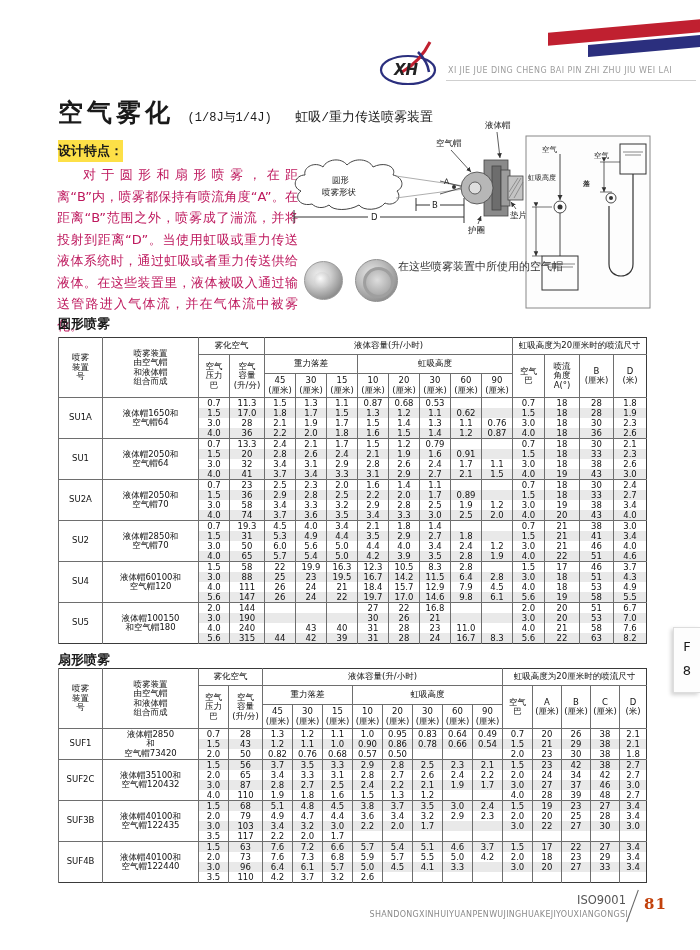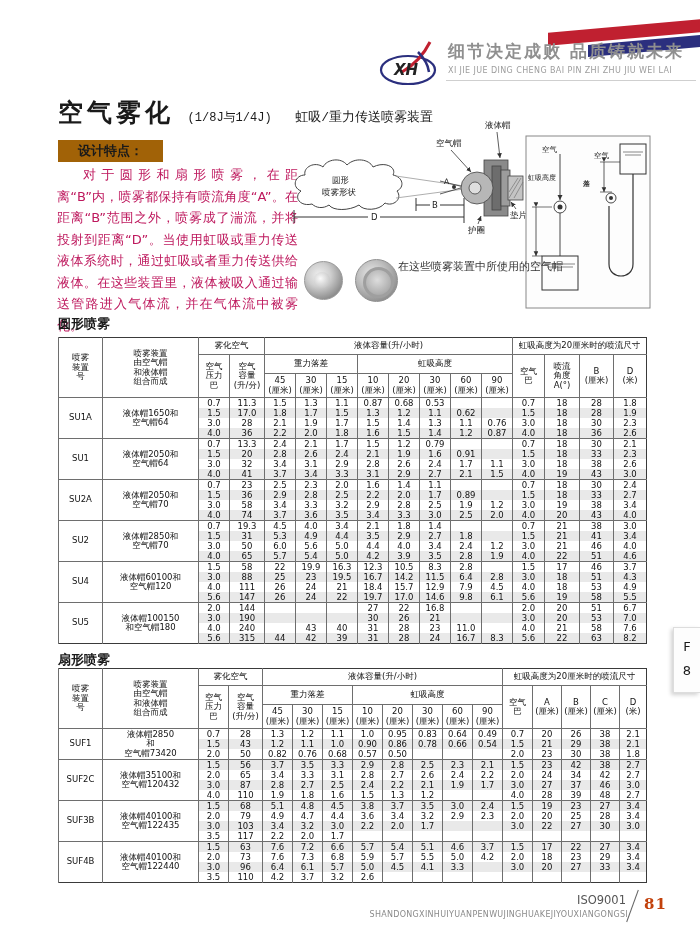--- a/index.html
+++ b/index.html
@@ -10,21 +10,21 @@
   .ribbon-blue{position:absolute;right:0;top:40px;width:112px;height:12px;background:#2b2f7e;transform:skewY(-5deg);}
   .logo-svg{position:absolute;left:378px;top:38px;}
   .slogan-cn{position:absolute;left:448px;top:40px;font-size:17px;font-weight:bold;color:#8f8f8f;letter-spacing:2px;white-space:nowrap;}
   .slogan-py{position:absolute;left:448px;top:66px;font-size:8px;color:#9d9d9d;letter-spacing:0.4px;white-space:nowrap;}
   .slogan-rule{position:absolute;left:446px;top:80px;width:250px;height:1px;background:#cfcfcf;}
   
   .title-row{position:absolute;left:58px;top:96px;white-space:nowrap;font-family:Liberation Mono, monospace;}
   .title-main{font-size:25px;font-weight:bold;letter-spacing:4px;}
   .title-sub1{font-size:12px;margin-left:4px;}
   .title-sub2{font-size:13px;margin-left:14px;}
-  .design-label{position:absolute;left:58px;top:140px;background:#a16207;font-size:13px;font-weight:bold;padding:2px 20px;}
+  .design-label{position:absolute;left:58px;top:140px;background:#fde047;font-size:13px;font-weight:bold;padding:2px 0;}
   .paragraph{position:absolute;left:57px;top:164px;width:241px;font-size:13px;line-height:21.5px;
              text-align:justify;text-indent:2em;color:#be185d;}
   
   .diagram{position:absolute;left:288px;top:114px;}
   .caps{position:absolute;left:304px;top:259px;}
   .cap1{display:inline-block;width:37px;height:37px;border-radius:50%;
         background:radial-gradient(circle at 38% 35%,#efefef 0%,#cfcfcf 35%,#8d8d8d 75%,#707070 100%);
         border:1px solid #9a9a9a;vertical-align:middle;position:relative;}
   .cap1::after{content:"";position:absolute;left:9px;top:10px;width:16px;height:16px;border-radius:50%;
         background:radial-gradient(circle at 40% 40%,#fafafa,#b5b5b5);}
@@ -67,21 +67,20 @@
 
   <div class="ribbon-red"></div>
   <div class="ribbon-blue"></div>
 
   <svg class="logo-svg" width="68" height="52" viewBox="0 0 68 52">
     <ellipse cx="30" cy="32" rx="27" ry="14" fill="none" stroke="#2b2f7e" stroke-width="2.2"></ellipse>
     <path d="M52,4 C46,16 38,26 24,34" fill="none" stroke="#c02030" stroke-width="3"></path>
     <path d="M40,14 C46,20 50,26 51,34" fill="none" stroke="#2b2f7e" stroke-width="2.5"></path>
     <text x="16" y="37" font-size="15" font-weight="bold" font-style="italic" fill="#2b2f7e">XH</text>
   </svg>
-  <div class="slogan-cn">细节决定成败  品质铸就未来</div>
   <div class="slogan-py">XI JIE JUE DING CHENG BAI   PIN ZHI ZHU JIU WEI LAI</div>
   <div class="slogan-rule"></div>
 
   <div class="title-row">
     <span class="title-main">空气雾化</span>
     <span class="title-sub1">(1/8J与1/4J)</span>
     <span class="title-sub2">虹吸/重力传送喷雾装置</span>
   </div>
 
   <div class="design-label">设计特点：</div>

